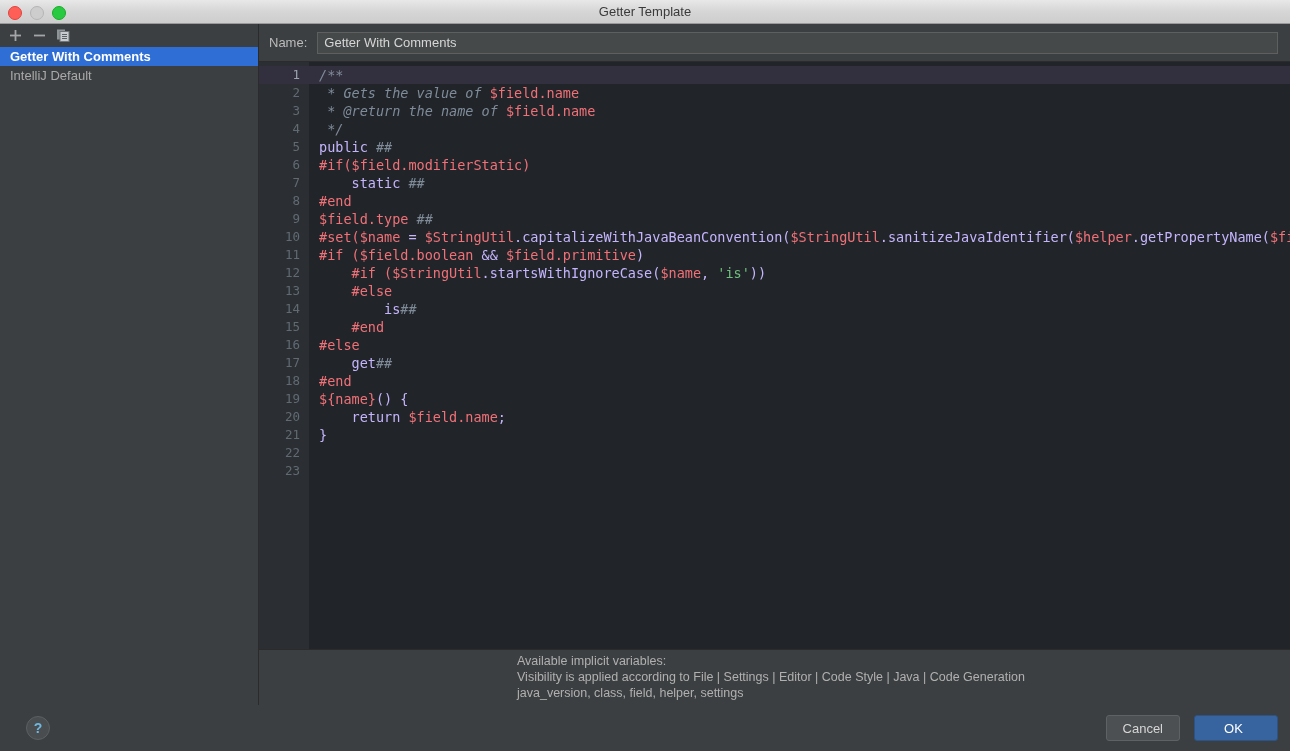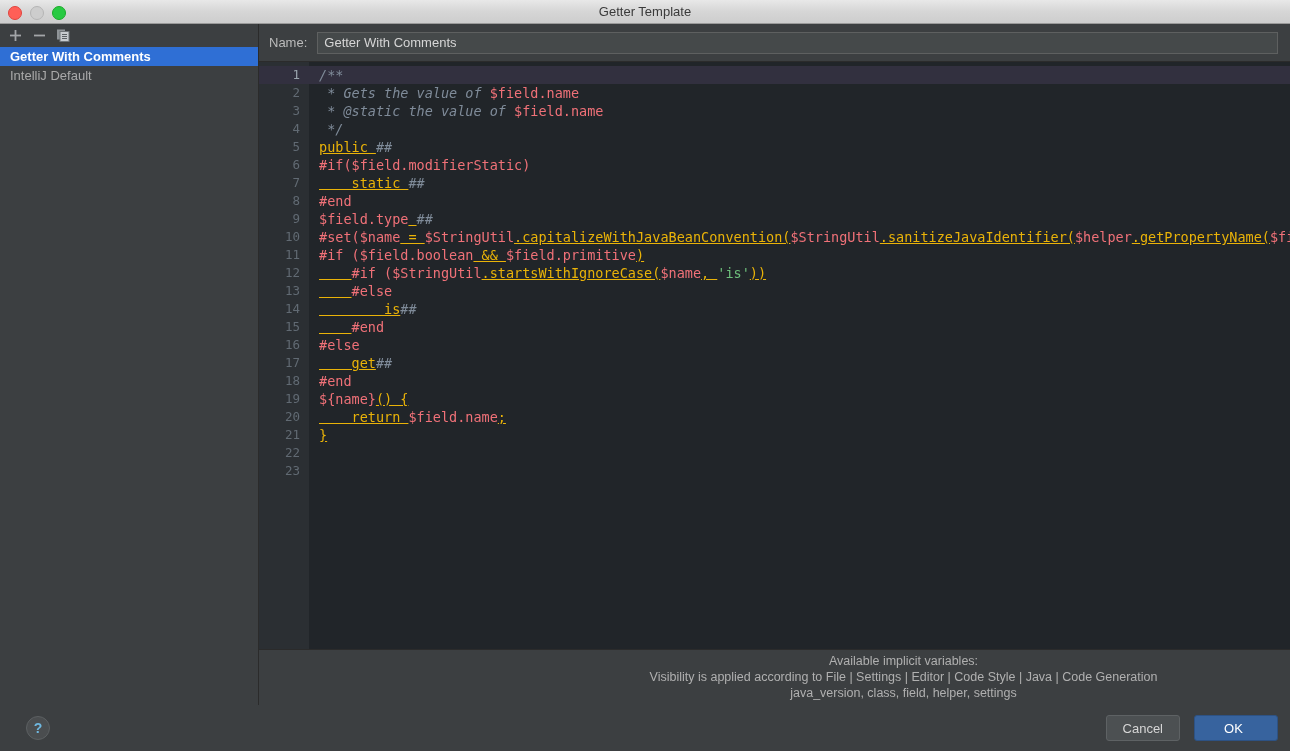--- a/index.html
+++ b/index.html
@@ -140,40 +140,39 @@
   }
   .code-line.current {
     background: #32303f;
   }
   .code-line.current::after{
     content:""; position:absolute; left:-50px; right:-400px; top:0; bottom:0;
     background:#32303f; z-index:-1;
   }
 
   
-  .t-plain   { color: #eab308; text-decoration: underline; }
+  .t-plain   { color: #c4b5fd; }
   .t-comment { color: #7f8b99; font-style: italic; }
   .t-direct  { color: #f07178; }
   .t-var     { color: #f07178; }
   .t-string  { color: #6ec07c; }
 
   
   .helpbox {
     min-height: 48px;
     background: #3c3f41;
     border-top: 1px solid #2b2b2b;
     padding: 3px 0 4px 0;
   }
   .helpline {
     font-size: 12.5px;
     color: #b0b0b0;
     line-height: 16px;
     padding-left: 258px;
     white-space: nowrap;
-    text-align: center;
   }
 
   
   .buttonbar {
     height: 46px; min-height: 46px;
     background: #3c3f41;
     display: flex; align-items: center;
     padding: 0 12px;
     position: relative;
   }
@@ -289,21 +288,21 @@
             <div class="ln">20</div>
             <div class="ln">21</div>
             <div class="ln">22</div>
             <div class="ln">23</div>
           </div>
         <div class="code-area">
 
           <div id="code-lines">
               <div class="code-line current"><span class="t-comment">/**</span></div>
               <div class="code-line"><span class="t-comment"> * Gets the value of </span><span class="t-var">$field.name</span></div>
-              <div class="code-line"><span class="t-comment"> * @static the value of </span><span class="t-var">$field.name</span></div>
+              <div class="code-line"><span class="t-comment"> * @return the name of </span><span class="t-var">$field.name</span></div>
               <div class="code-line"><span class="t-comment"> */</span></div>
               <div class="code-line"><span class="t-plain">public </span><span class="t-comment">##</span></div>
               <div class="code-line"><span class="t-direct">#if(</span><span class="t-var">$field.modifierStatic</span><span class="t-direct">)</span></div>
               <div class="code-line"><span class="t-plain">    static </span><span class="t-comment">##</span></div>
               <div class="code-line"><span class="t-direct">#end</span></div>
               <div class="code-line"><span class="t-var">$field.type</span><span class="t-plain"> </span><span class="t-comment">##</span></div>
               <div class="code-line"><span class="t-direct">#set(</span><span class="t-var">$name</span><span class="t-plain"> = </span><span class="t-var">$StringUtil</span><span class="t-plain">.capitalizeWithJavaBeanConvention(</span><span class="t-var">$StringUtil</span><span class="t-plain">.sanitizeJavaIdentifier(</span><span class="t-var">$helper</span><span class="t-plain">.getPropertyName(</span><span class="t-var">$fiel</span></div>
               <div class="code-line"><span class="t-direct">#if (</span><span class="t-var">$field.boolean</span><span class="t-plain"> &amp;&amp; </span><span class="t-var">$field.primitive</span><span class="t-plain">)</span></div>
               <div class="code-line"><span class="t-plain">    </span><span class="t-direct">#if (</span><span class="t-var">$StringUtil</span><span class="t-plain">.startsWithIgnoreCase(</span><span class="t-var">$name</span><span class="t-plain">, </span><span class="t-string">'is'</span><span class="t-plain">))</span></div>
               <div class="code-line"><span class="t-plain">    </span><span class="t-direct">#else</span></div>

